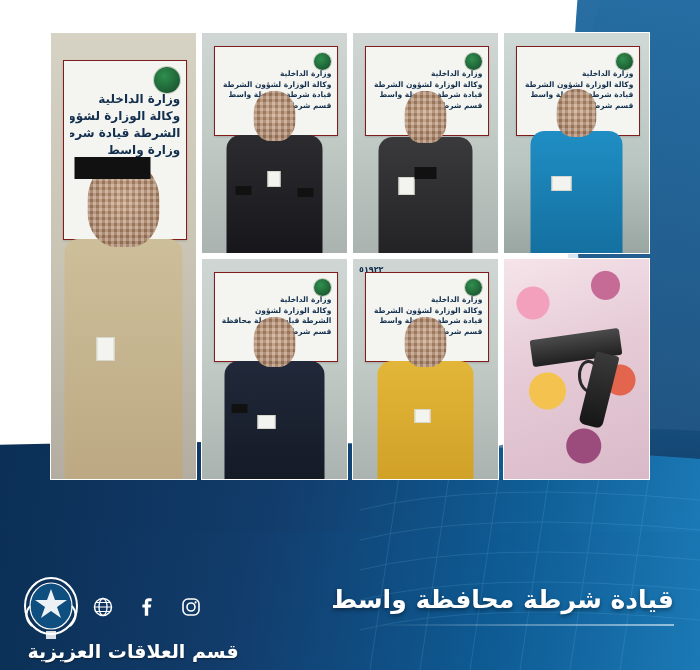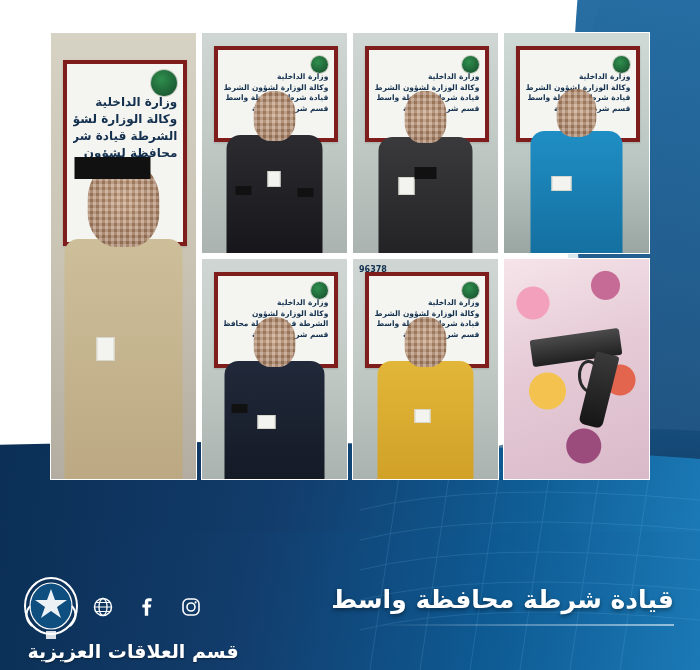--- a/index.html
+++ b/index.html
@@ -124,21 +124,21 @@
   }
   .scene.warm { background: linear-gradient(180deg, #d6d2c4 0%, #c9c4b4 50%, #b2ada0 100%); }
   .scene.teal { background: linear-gradient(180deg, #cfd9d6 0%, #b9c5c1 60%, #9aa6a2 100%); }
   .banner {
     position: absolute;
     top: 6%;
     left: 8%;
     right: 6%;
     height: 40%;
     background: #f4f5f0;
-    border: 4px solid #7f1d1d;
+    border: 1px solid #7f1d1d;
     box-shadow: 0 1px 2px rgba(0,0,0,.15);
     overflow: hidden;
     text-decoration: underline;
   }
   .banner .bn-logo {
     position: absolute;
     top: 6px; right: 6px;
     width: 17px; height: 17px;
     border-radius: 50%;
     background: radial-gradient(circle at 40% 35%, #2f8f4e, #1d5e34 70%, #123f22);
@@ -316,21 +316,21 @@
   <div class="collage">
 
     <div class="cell wide-left">
       <div class="scene warm"></div>
       <div class="banner big">
         <div class="bn-logo"></div>
         <div class="bn-lines">
           <span>وزارة الداخلية</span>
           <span>وكالة الوزارة لشؤون</span>
           <span>الشرطة قيادة شرطة</span>
-          <span>محافظة لشؤون</span>
+          <span>وزارة واسط</span>
         </div>
       </div>
       <div class="person" style="width:147px;height:330px;">
         <div class="p-body" style="width:118px;height:240px;background:linear-gradient(180deg,#cdbf9a,#bca983);"></div>
         <div class="white-card" style="left:46px;bottom:118px;width:16px;height:22px;"></div>
         <div class="p-blur" style="bottom:232px;width:72px;height:86px;"></div>
         <div class="black-bar" style="left:24px;bottom:300px;width:76px;height:22px;"></div>
       </div>
     </div>
 
@@ -405,21 +405,21 @@
       <div class="person" style="width:147px;height:160px;">
         <div class="p-body" style="width:100px;height:118px;background:linear-gradient(180deg,#21293a,#141a26);"></div>
         <div class="p-blur" style="bottom:112px;width:42px;height:50px;"></div>
         <div class="white-card" style="left:56px;bottom:50px;width:16px;height:12px;"></div>
         <div class="black-bar" style="left:30px;bottom:66px;width:16px;height:9px;"></div>
       </div>
     </div>
 
     <div class="cell">
       <div class="scene"></div>
-      <div class="stamp">96378</div>
+      <div class="stamp">٥١٩٢٢</div>
       <div class="banner">
         <div class="bn-logo"></div>
         <div class="bn-lines">
           <span>وزارة الداخلية</span>
           <span>وكالة الوزارة لشؤون الشرطة</span>
           <span>قيادة شرطة محافظة واسط</span>
           <span>قسم شرطة العزيزية</span>
         </div>
       </div>
       <div class="person" style="width:147px;height:160px;">

